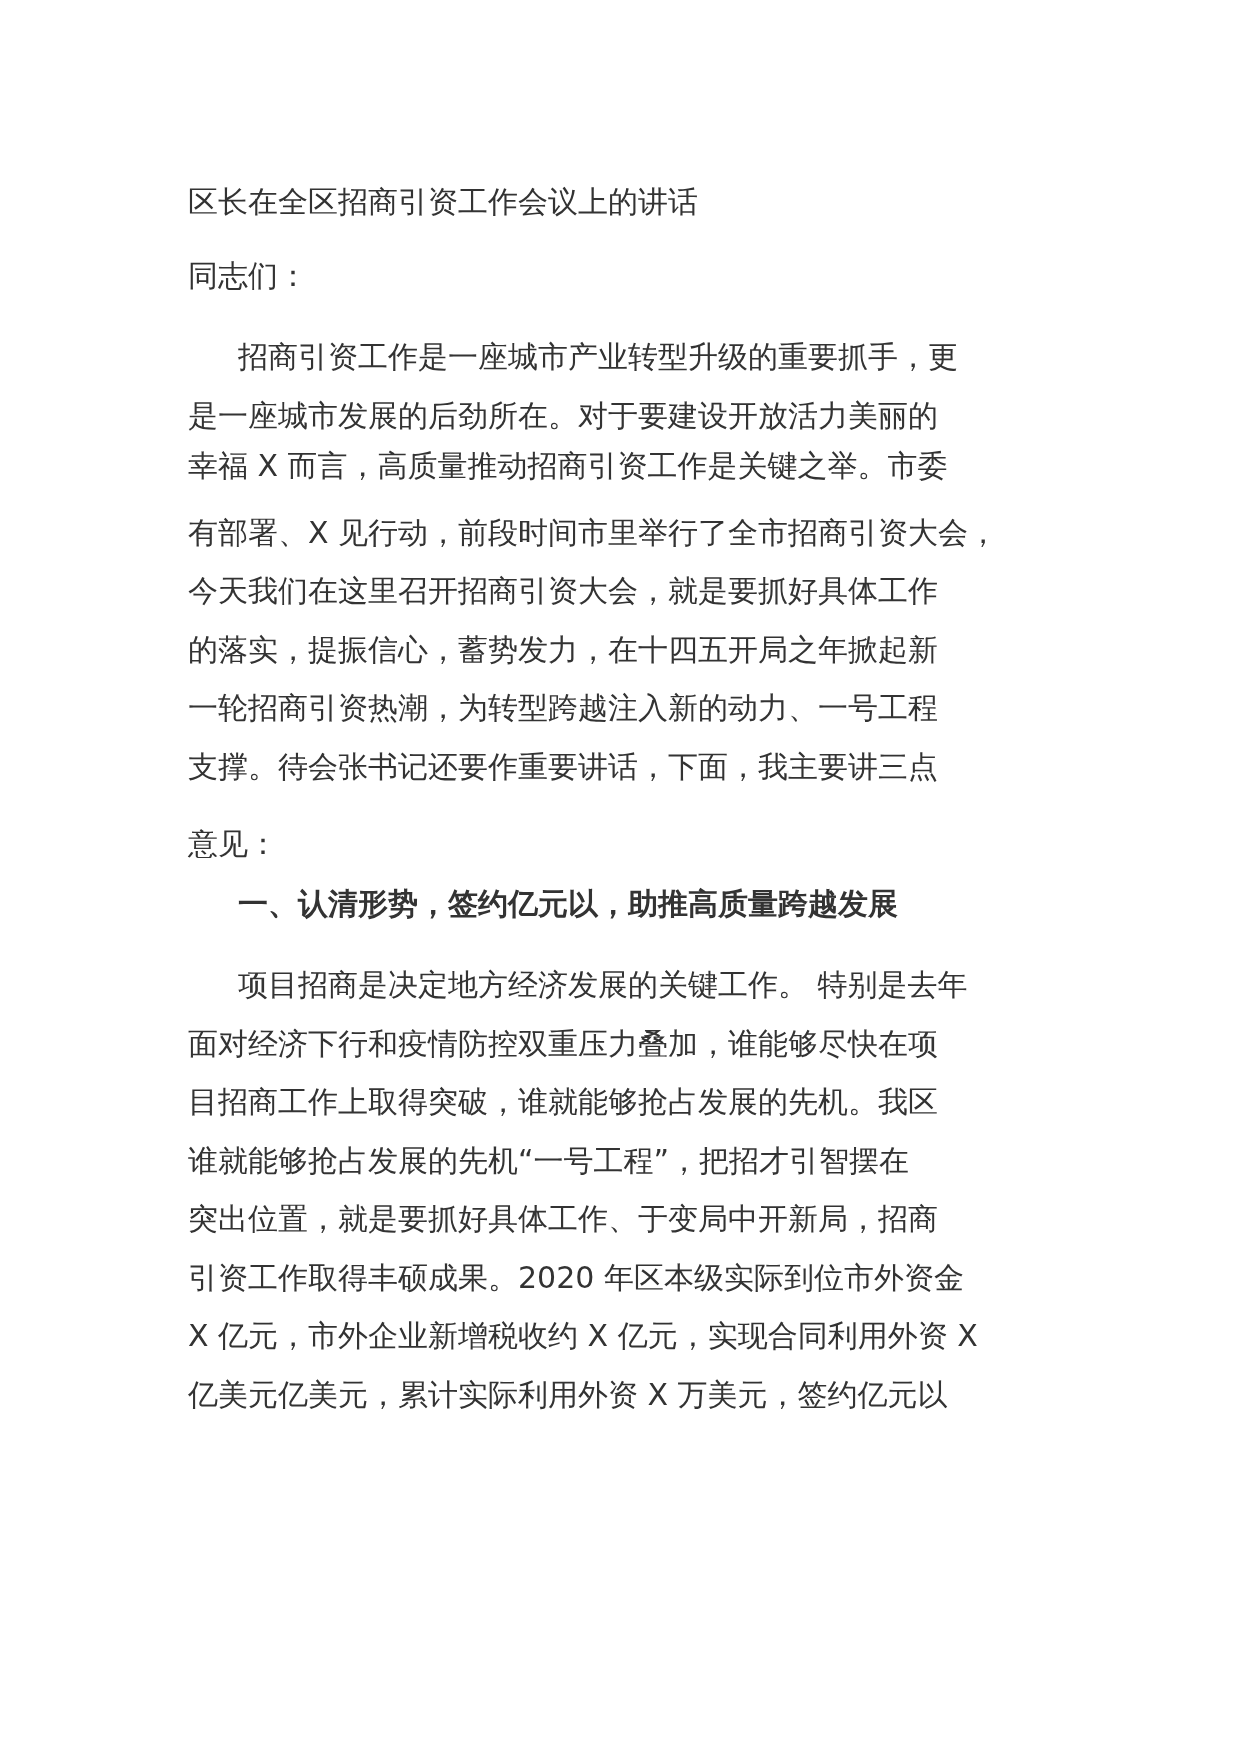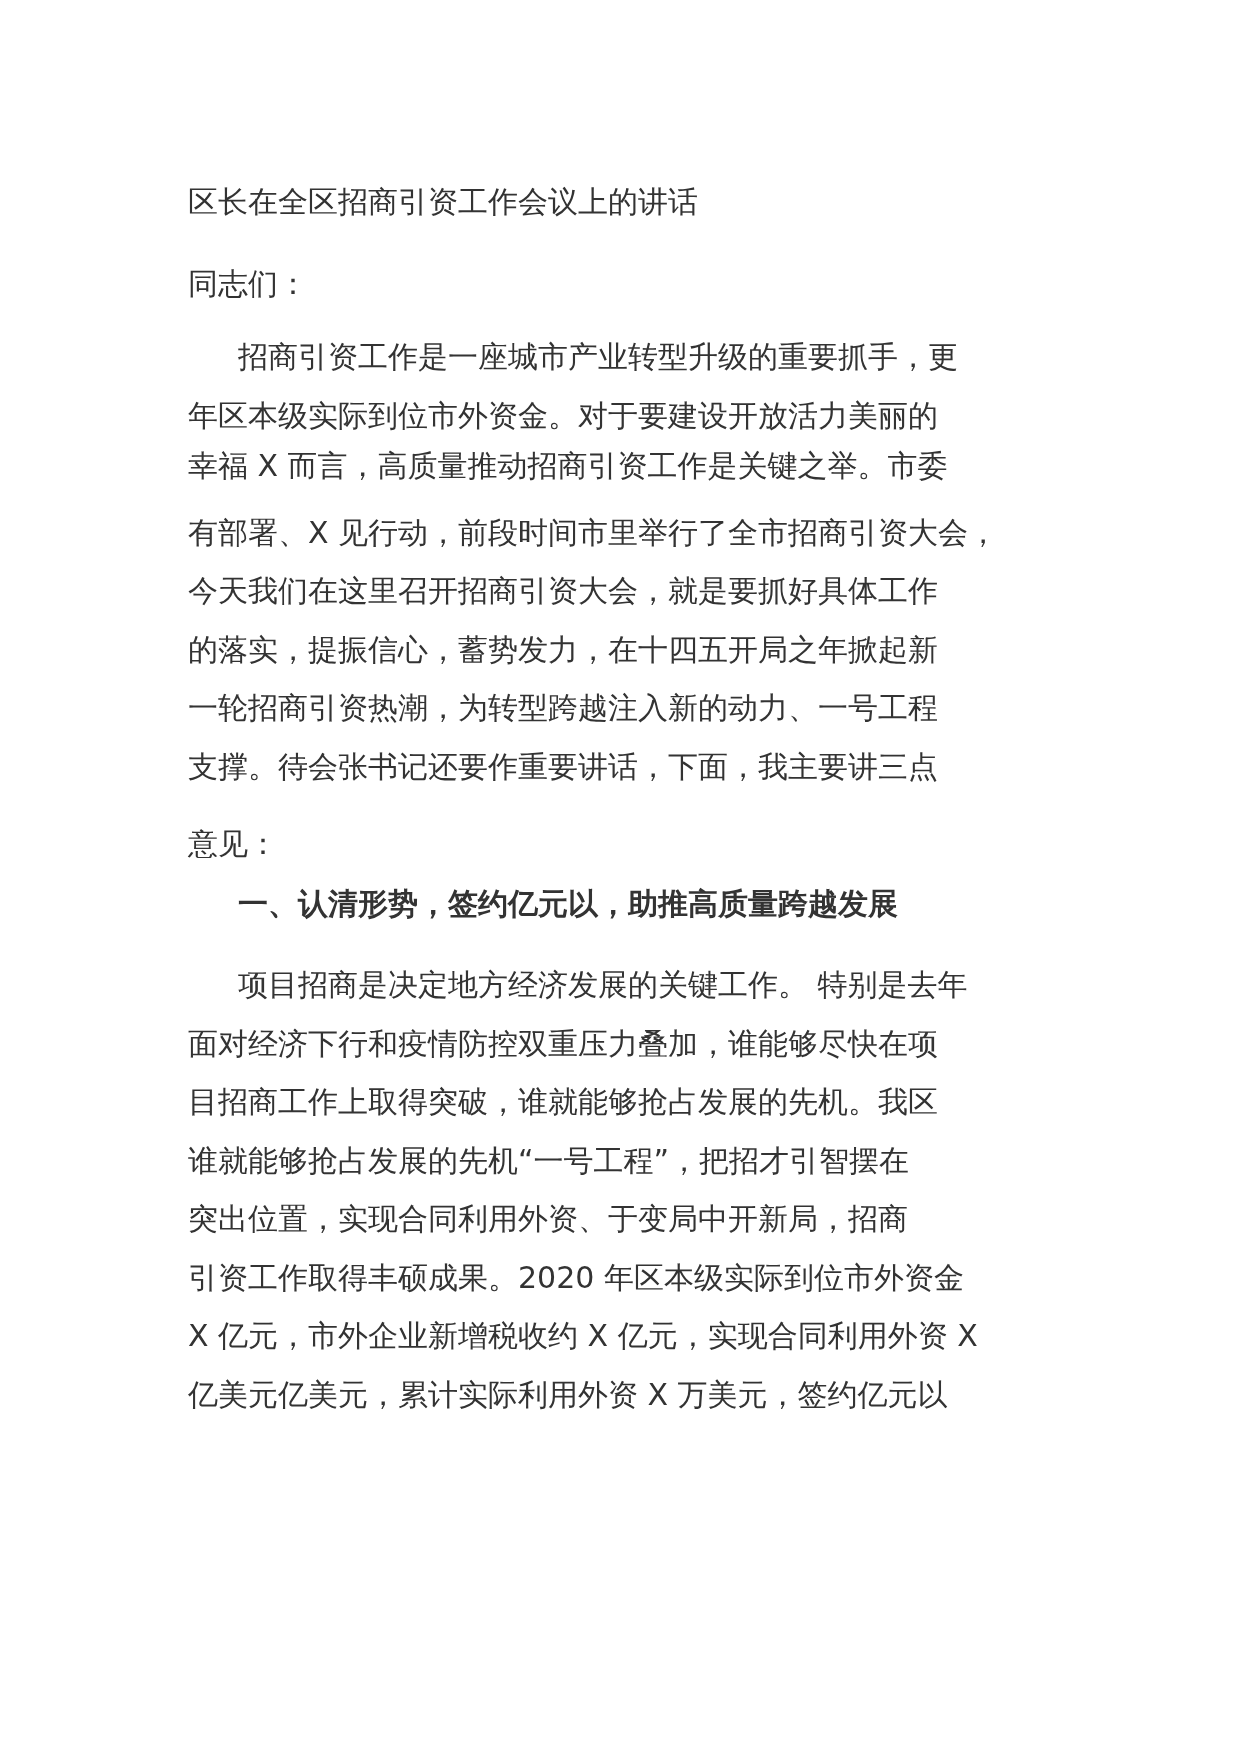--- a/index.html
+++ b/index.html
@@ -34,40 +34,40 @@
     .indent { left: 238px; }
     .bold { font-weight: bold; }
   </style>
 </head>
 <body>
 
 <div class="page">
 
   <div class="line" style="top:182px;">区长在全区招商引资工作会议上的讲话</div>
 
-  <div class="line" style="top:264px;">同志们：</div>
+  <div class="line" style="top:256px;">同志们：</div>
 
   <div>
     <div class="line indent" style="top:337px;">招商引资工作是一座城市产业转型升级的重要抓手，更</div>
-    <div class="line" style="top:396px;">年区本级实际到位市外资金。对于要建设开放活力美丽的</div>
+    <div class="line" style="top:396px;">是一座城市发展的后劲所在。对于要建设开放活力美丽的</div>
     <div class="line" style="top:446px;">幸福 X 而言，高质量推动招商引资工作是关键之举。市委</div>
     <div class="line" style="top:513px;">有部署、X 见行动，前段时间市里举行了全市招商引资大会，</div>
     <div class="line" style="top:571px;">今天我们在这里召开招商引资大会，就是要抓好具体工作</div>
     <div class="line" style="top:630px;">的落实，提振信心，蓄势发力，在十四五开局之年掀起新</div>
     <div class="line" style="top:688px;">一轮招商引资热潮，为转型跨越注入新的动力、一号工程</div>
     <div class="line" style="top:747px;">支撑。待会张书记还要作重要讲话，下面，我主要讲三点</div>
     <div class="line" style="top:824px;">意见：</div>
   </div>
 
   <div class="line indent bold" style="top:884px;">一、认清形势，签约亿元以，助推高质量跨越发展</div>
 
   <div>
     <div class="line indent" style="top:965px;">项目招商是决定地方经济发展的关键工作。 特别是去年</div>
     <div class="line" style="top:1024px;">面对经济下行和疫情防控双重压力叠加，谁能够尽快在项</div>
     <div class="line" style="top:1082px;">目招商工作上取得突破，谁就能够抢占发展的先机。我区</div>
     <div class="line" style="top:1141px;">谁就能够抢占发展的先机“一号工程”，把招才引智摆在</div>
-    <div class="line" style="top:1199px;">突出位置，实现合同利用外资、于变局中开新局，招商</div>
+    <div class="line" style="top:1199px;">突出位置，就是要抓好具体工作、于变局中开新局，招商</div>
     <div class="line" style="top:1258px;">引资工作取得丰硕成果。2020 年区本级实际到位市外资金</div>
     <div class="line" style="top:1316px;">X 亿元，市外企业新增税收约 X 亿元，实现合同利用外资 X</div>
     <div class="line" style="top:1375px;">亿美元亿美元，累计实际利用外资 X 万美元，签约亿元以</div>
   </div>
 
 </div>
 
 </body></html>

